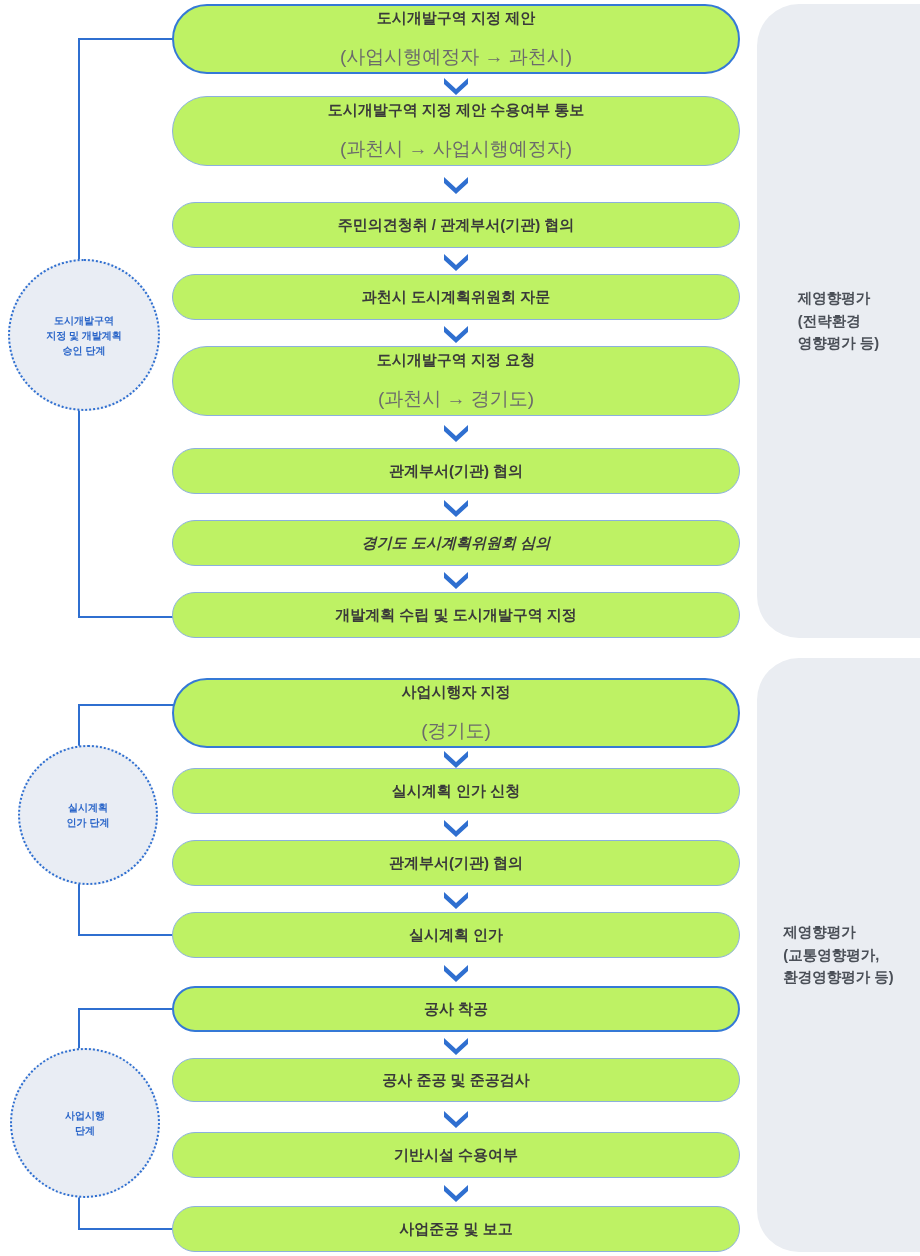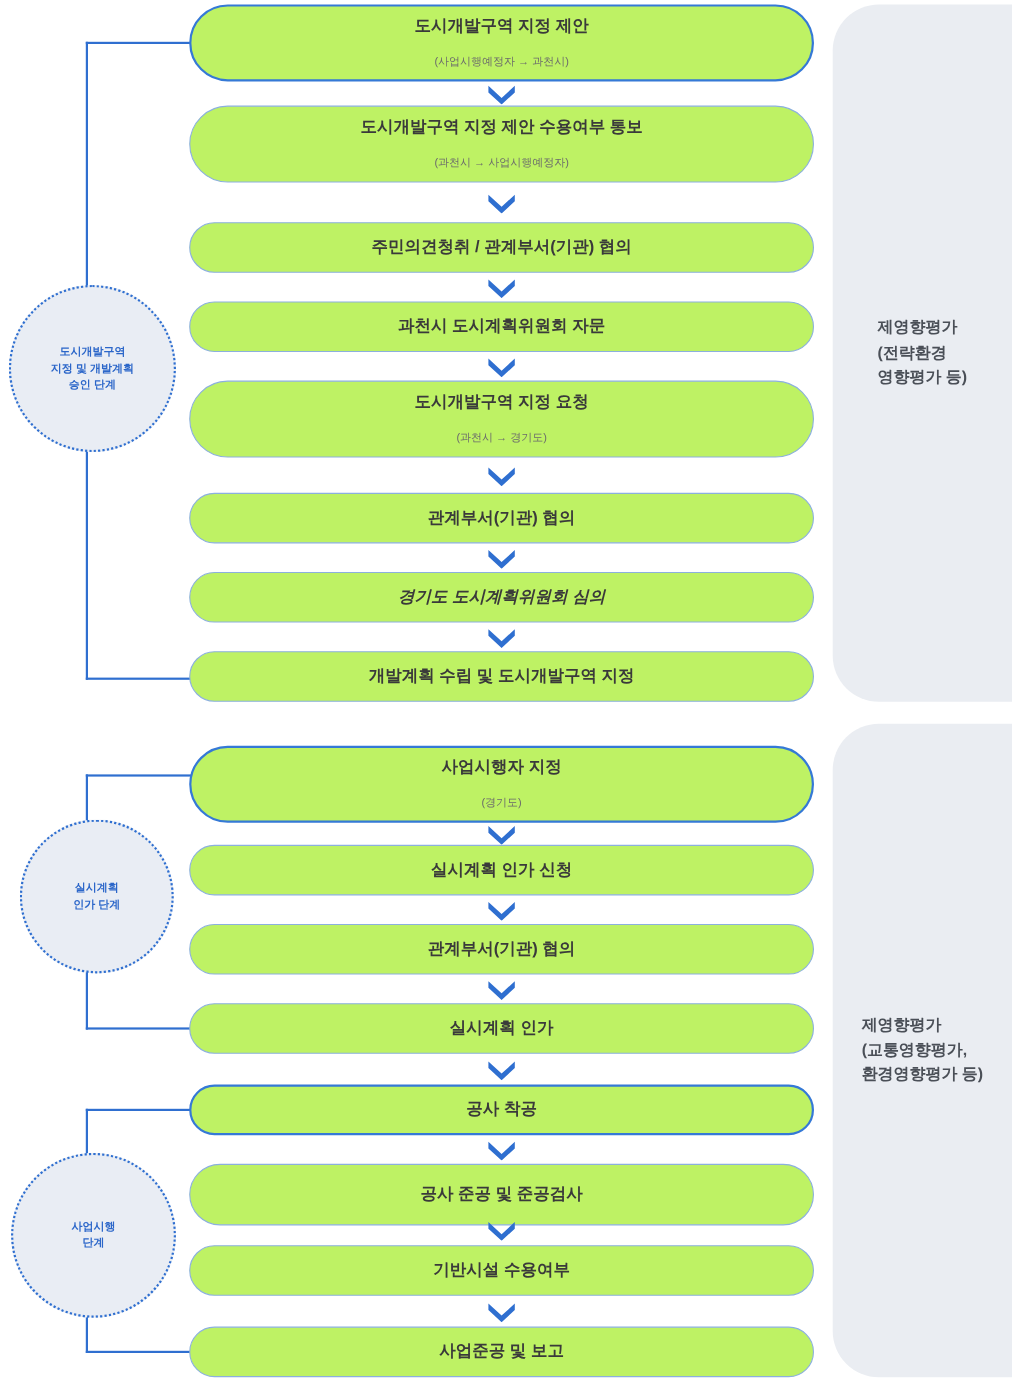--- a/index.html
+++ b/index.html
@@ -103,21 +103,21 @@
     border: 2px solid #3579d6;
   }
   .flow-title {
     font-size: 15px;
     font-weight: bold;
     color: #3a3a3a;
     line-height: 1.35;
     text-align: center;
   }
   .flow-sub {
-    font-size: 10px;
+    font-size: 19px;
     color: #6b6b6b;
     line-height: 1.4;
     text-align: center;
     margin-top: 16px;
   }
 
   
   .chevron {
     position: absolute;
     left: 441px;
@@ -258,21 +258,21 @@
         </svg>
       </div>
       <div class="flow-box primary" style="top: 986px; height: 46px;">
         <div class="flow-title">공사 착공</div>
       </div>
       <div class="chevron" style="top: 1035px;">
         <svg width="30" height="20" viewBox="0 0 30 20" aria-hidden="true">
           <path d="M3 3 L15 14 L27 3 L27 9 L15 20 L3 9 Z" fill="#2f6fd0"></path>
         </svg>
       </div>
-      <div class="flow-box" style="top: 1058px; height: 56px;">
+      <div class="flow-box" style="top: 1058px; height: 44px;">
         <div class="flow-title">공사 준공 및 준공검사</div>
       </div>
       <div class="chevron" style="top: 1108px;">
         <svg width="30" height="20" viewBox="0 0 30 20" aria-hidden="true">
           <path d="M3 3 L15 14 L27 3 L27 9 L15 20 L3 9 Z" fill="#2f6fd0"></path>
         </svg>
       </div>
       <div class="flow-box" style="top: 1132px; height: 46px;">
         <div class="flow-title">기반시설 수용여부</div>
       </div>

